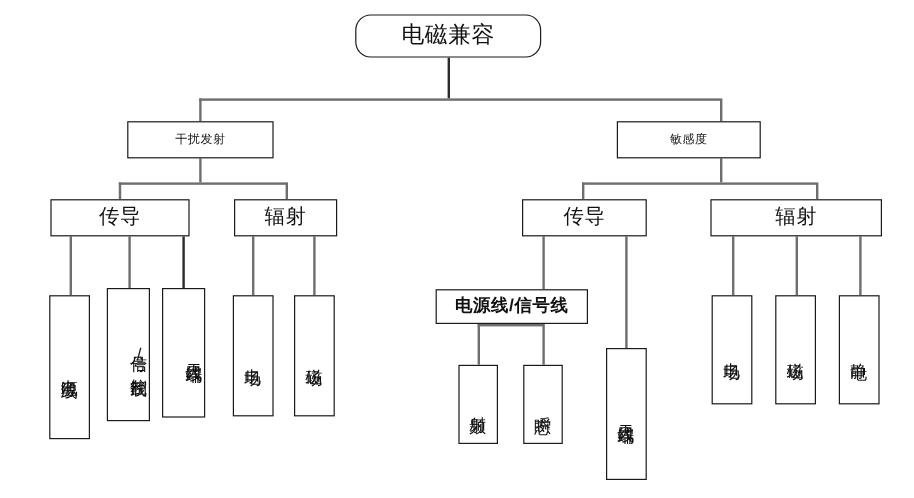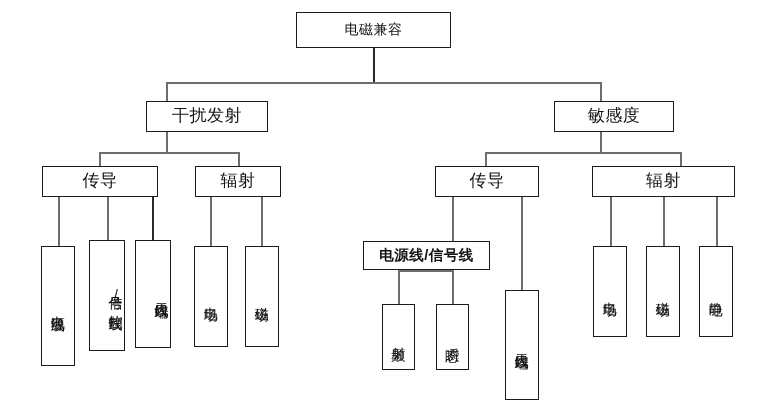--- a/index.html
+++ b/index.html
@@ -30,22 +30,22 @@
     justify-content: center;
     text-align: center;
     color: #111111;
     z-index: 3;
   }
   .node.h {
     font-size: 14.5px;
     letter-spacing: 0.5px;
     line-height: 1.1;
   }
-  .node.root  { font-size: 14px; }
-  .node.lvl2  { font-size: 17px; margin-left: 40px; }
+  .node.root  { font-size: 19px; border-radius: 13px; }
+  .node.lvl2  { font-size: 10px; }
   .node.lvl3  { font-size: 17px; }
   
   .node.v {
     writing-mode: vertical-rl;
     text-orientation: upright;
     font-size: 14px;
     line-height: 1.16;
     letter-spacing: 1px;
     padding: 4px 0;
     align-items: flex-start;

